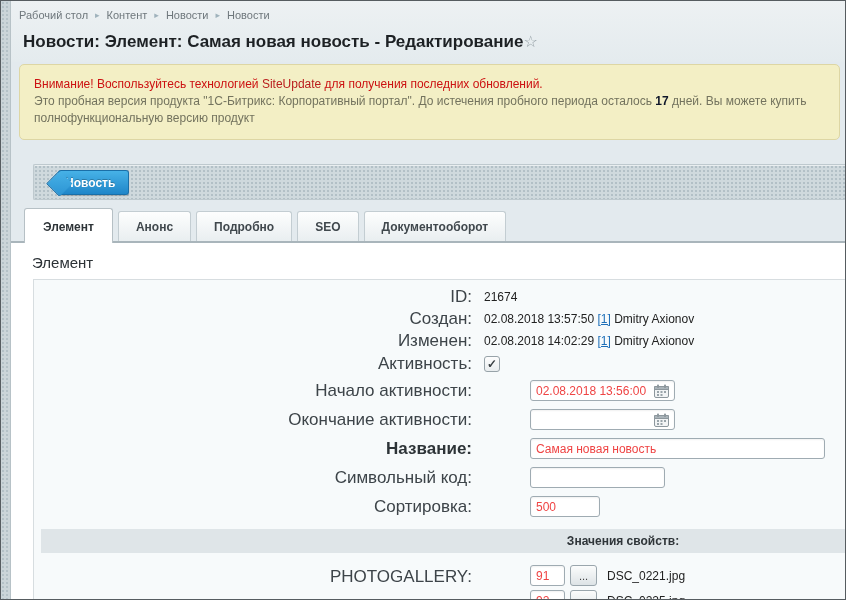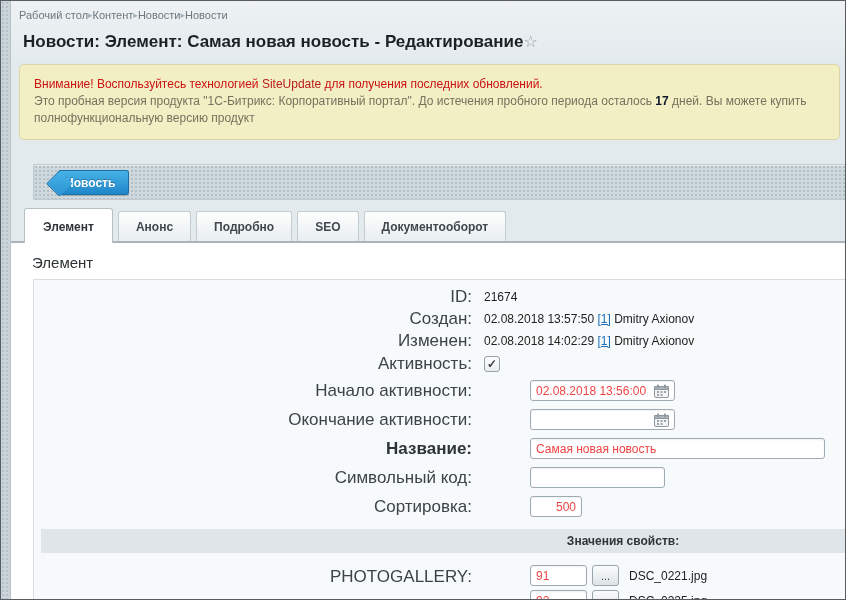--- a/index.html
+++ b/index.html
@@ -16,21 +16,21 @@
     width:10px; flex:0 0 10px;
     background-color:#cbd5d9;
     background-image:radial-gradient(rgba(120,140,150,.28) 1px, transparent 1.2px);
     background-size:4px 4px;
     border-right:1px solid #b7c2c7;
   }
   .main { flex:1; display:flex; flex-direction:column; min-width:0; }
 
   
   .header { background:linear-gradient(#edf1f3,#e4ebee); padding:8px 0 0 8px; }
-  .breadcrumb { font-size:11px; color:#6e777c; display:flex; align-items:center; padding-bottom:9px; }
+  .breadcrumb { font-size:11px; color:#6e777c; display:flex; align-items:center; gap:7px; padding-bottom:9px; }
   .crumb { cursor:pointer; }
   .crumb-sep { color:#9fb2bc; font-size:9px; }
   .title-row { display:flex; align-items:center; padding:2px 0 10px 4px; }
   .page-title { font-size:17px; font-weight:bold; color:#1d2124; }
   .star { font-size:16px; color:#939ea4; cursor:pointer; line-height:1; }
 
   
   .notice {
     margin:2px 5px 0 8px;
     background:#f3efc5;
@@ -140,22 +140,22 @@
     border:1px solid #9fabb2;
     border-radius:3px;
     background:#fff;
     padding:0 5px;
     box-shadow:inset 0 1px 2px rgba(0,0,0,.06);
     margin-left:46px;
   }
   .w-date { width:145px; padding-right:24px; }
   .w-name { width:295px; }
   .w-code { width:135px; }
-  .w-sort { width:52px;text-align:right; }
-  .w-pgid { width:57px; }
+  .w-sort { width:70px; }
+  .w-pgid { width:35px; }
 
   .date-wrap { position:relative; display:inline-block; }
   .cal-icon { position:absolute; right:6px; top:4px; cursor:pointer; }
 
   .checkbox {
     display:inline-block; width:16px; height:16px;
     border:1px solid #98a3a9; border-radius:3px;
     background:linear-gradient(#fdfdfd,#e9edef);
     text-align:center; line-height:14px;
     font-size:12px; color:#3a4044; font-weight:bold;

